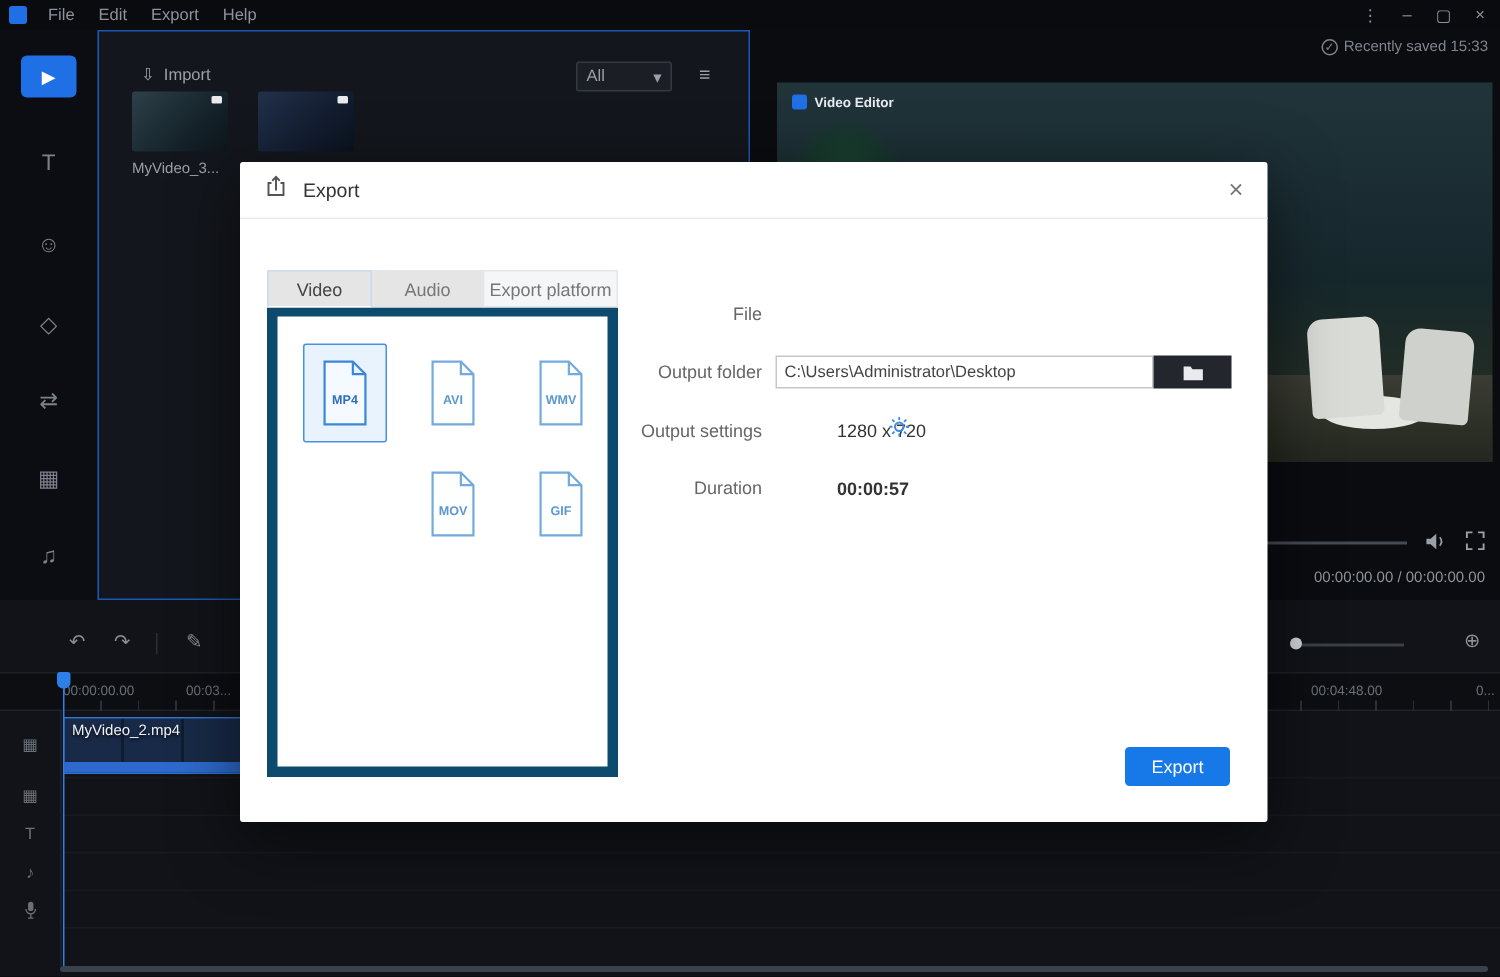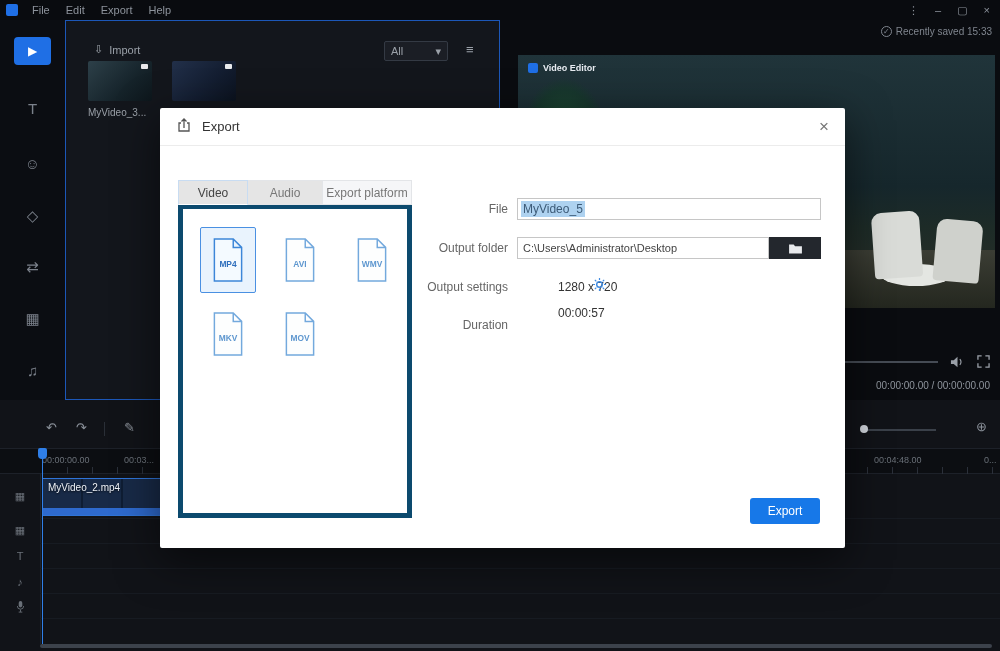--- a/index.html
+++ b/index.html
@@ -73,21 +73,21 @@
   
   .dialog { position:absolute; left:160px; top:108px; width:685px; height:440px; background:#fff; border-radius:2px; box-shadow:0 12px 44px rgba(0,0,0,.55); color:#333; z-index:10; }
   .dlg-header { position:absolute; top:0; left:0; right:0; height:38px; border-bottom:1px solid #ececec; display:flex; align-items:center; padding:0 16px; }
   .dlg-title { font-size:13px; color:#333; margin-left:10px; }
   .dlg-close { margin-left:auto; font-size:17px; color:#777; cursor:pointer; line-height:1; }
   .tabs { position:absolute; left:18px; top:72px; display:flex; z-index:2; }
   .tab { height:25px; line-height:24px; text-align:center; font-size:12px; }
   .tab.active { width:70px; background:#e5e5e5; border:1px solid #c8dcf2; border-bottom:1px solid #fff; color:#444; }
   .tab.i1 { width:75px; background:#e5e5e5; border:1px solid #e3e5e8; border-left:none; color:#777; }
   .tab.i2 { width:89px; background:#f5f6f8; border:1px solid #e3e5e8; border-left:none; color:#777; }
-  .fmt-box { position:absolute; left:18px; top:96px; width:234px; height:314px; border:5px solid #0c4a6e; }
+  .fmt-box { position:absolute; left:18px; top:96px; width:234px; height:314px; border:7px solid #0c4a6e; }
   .fmt-card { position:absolute; width:56px; height:66px; display:flex; align-items:center; justify-content:center; border:1px solid transparent; border-radius:2px; }
   .fmt-card.selected { border:1px solid #4a90e2; background:#e9f3fd; }
   .fmt-card svg path { stroke:#73a9dd; fill:#fdfefe; }
   .fmt-card svg text { fill:#5e97cf; font-weight:bold; }
   .fmt-card.selected svg path { stroke:#3c86d8; fill:#f4faff; }
   .fmt-card.selected svg text { fill:#2f6fbd; }
   .c00{left:17px;top:18px;} .c01{left:89px;top:18px;} .c02{left:161px;top:18px;}
   .c10{left:17px;top:92px;} .c11{left:89px;top:92px;text-align:right;} .c12{left:161px;top:92px;}
   .f-label { position:absolute; left:238px; width:110px; text-align:right; font-size:12px; color:#666; }
   .f-value { position:absolute; left:357px; font-size:12px; color:#333;margin-left:41px; }
@@ -257,38 +257,35 @@
             <path d="M4 1 h18 l8 8 v32 h-26 z M22 1 v8 h8" stroke-width="1.4"></path>
             <text x="17" y="28" text-anchor="middle" font-size="8">WMV</text>
           </svg>
       </div>
       <div class="fmt-card c01">
         <svg width="36" height="44" viewBox="0 0 34 42">
             <path d="M4 1 h18 l8 8 v32 h-26 z M22 1 v8 h8" stroke-width="1.4"></path>
             <text x="17" y="28" text-anchor="middle" font-size="8">AVI</text>
           </svg>
       </div>
-      <div class="fmt-card c10">
-        <svg width="36" height="44" viewBox="0 0 34 42">
-            <path d="M4 1 h18 l8 8 v32 h-26 z M22 1 v8 h8" stroke-width="1.4"></path>
-            <text x="17" y="28" text-anchor="middle" font-size="8">MKV</text>
-          </svg>
-      </div>
       <div class="fmt-card c11">
         <svg width="36" height="44" viewBox="0 0 34 42">
             <path d="M4 1 h18 l8 8 v32 h-26 z M22 1 v8 h8" stroke-width="1.4"></path>
             <text x="17" y="28" text-anchor="middle" font-size="8">MOV</text>
           </svg>
       </div>
+      <div class="fmt-card c12">
+        <svg width="36" height="44" viewBox="0 0 34 42">
+            <path d="M4 1 h18 l8 8 v32 h-26 z M22 1 v8 h8" stroke-width="1.4"></path>
+            <text x="17" y="28" text-anchor="middle" font-size="8">GIF</text>
+          </svg>
+      </div>
     </div>
 
     <div class="f-label" style="top:94px;">File</div>
-    <div class="name-input">
-      <span class="name-sel">MyVideo_5</span>
-    </div>
 
     <div class="f-label" style="top:133px;">Output folder</div>
     <div class="folder-input">C:\Users\Administrator\Desktop</div>
     <div class="folder-btn">
       <svg width="15" height="11" viewBox="0 0 16 12">
           <path d="M1 1.5 h5 l1.5 2 H15 v8 H1 z" fill="#e8eaed"></path>
         </svg>
     </div>
 
     <div class="f-label" style="top:172px;">Output settings</div>
@@ -296,18 +293,18 @@
     <span class="gear">
       <svg width="15" height="15" viewBox="0 0 16 16">
           <g stroke="#3f8ae0" fill="none">
             <circle cx="8" cy="8" r="3" stroke-width="1.5"></circle>
             <path d="M8 1v2.2 M8 12.8V15 M1 8h2.2 M12.8 8H15 M3 3l1.6 1.6 M11.4 11.4L13 13 M13 3l-1.6 1.6 M4.6 11.4L3 13" stroke-width="1.3"></path>
           </g>
         </svg>
     </span>
 
     <div class="f-label" style="top:210px;">Duration</div>
-    <div class="f-value" style="top:198px;">00:00:57</div>
+    <div class="f-value" style="top:211px;font-weight:bold;">00:00:57</div>
 
     <div class="export-btn">Export</div>
   </div>
 
 </div>
 
 </body></html>

